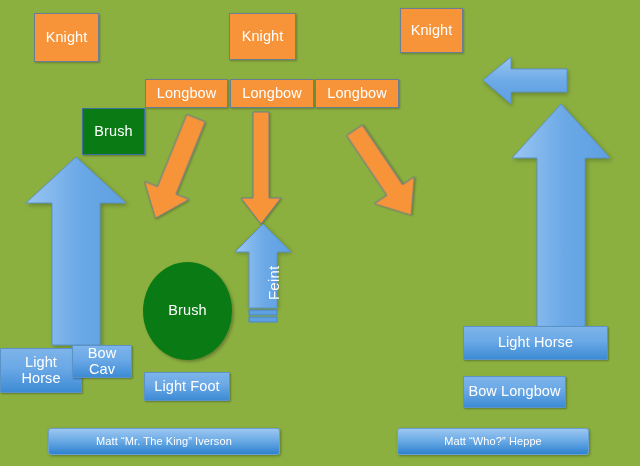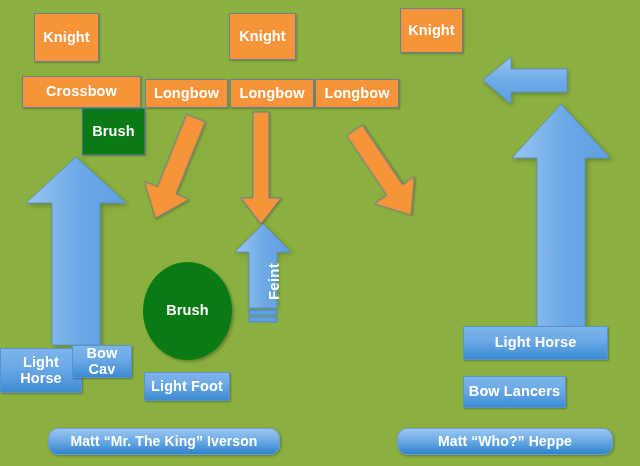--- a/index.html
+++ b/index.html
@@ -2,21 +2,20 @@
 <html><head>
 <meta charset="utf-8">
 <style>
   html,body{margin:0;padding:0;background:#fff;}
   #stage{
     position:relative;
     width:640px;height:466px;
     background:#8cb040;
     overflow:hidden;
     font-family:"Liberation Sans", sans-serif;
-    font-weight:bold;
     -webkit-font-smoothing:antialiased;
   }
 
   
   .box{
     position:absolute;
     box-sizing:border-box;
     display:flex;align-items:center;justify-content:center;
     text-align:center;
     color:#ffffff;
@@ -36,22 +35,22 @@
     background:linear-gradient(to bottom,#7db4ea 0%,#6aa8e6 45%,#3d8bd4 100%);
     border:1px solid #5b93c9;
     font-size:14.5px;
     border-radius:1px;
     box-shadow:1px 1px 2px rgba(0,0,0,.3);
   }
 
   .banner{
     background:linear-gradient(to bottom,#9cc6f0 0%,#72afe8 40%,#2f82cf 100%);
     border:1px solid #6aa0d2;
-    font-size:14px;
-    border-radius:10px;
+    font-size:11px;
+    border-radius:3px;
     box-shadow:1px 1px 3px rgba(0,0,0,.32);
   }
 
   .brush-rect{
     background:#0a7b14;
     border:1px solid #3d6f9e;
     font-size:14.5px;
     box-shadow:1px 1px 2px rgba(0,0,0,.3);
   }
 
@@ -80,21 +79,20 @@
 <body>
 
 <div id="stage">
 
   <div class="box orange" style="left:34px;top:13px;width:65px;height:49px;">Knight</div>
 
   <div class="box orange" style="left:229px;top:13px;width:67px;height:47px;">Knight</div>
 
   <div class="box orange" style="left:400px;top:8px;width:63px;height:45px;">Knight</div>
 
-  <div class="box orange" style="left:22px;top:76px;width:119px;height:32px;">Crossbow</div>
 
   <div class="box orange" style="left:145px;top:79px;width:83px;height:29px;">Longbow</div>
 
   <div class="box orange" style="left:230px;top:79px;width:84px;height:29px;">Longbow</div>
 
   <div class="box orange" style="left:315px;top:79px;width:84px;height:29px;">Longbow</div>
 
 
   <div class="box brush-rect" style="left:82px;top:108px;width:63px;height:47px;">Brush</div>
 
@@ -182,19 +180,19 @@
 Horse</div>
 
   <div class="box bluebox" style="left:72px;top:345px;width:60px;height:33px;">Bow
 Cav</div>
 
   <div class="box bluebox" style="left:144px;top:352px;width:86px;height:29px;margin-top:20px;">Light Foot</div>
 
 
   <div class="box bluebox" style="left:463px;top:326px;width:145px;height:34px;">Light Horse</div>
 
-  <div class="box bluebox" style="left:463px;top:376px;width:103px;height:32px;">Bow Lancers</div>
+  <div class="box bluebox" style="left:463px;top:376px;width:103px;height:32px;">Bow Longbow</div>
 
   <div class="box banner" style="left:48px;top:428px;width:232px;height:27px;">Matt “Mr. The King” Iverson</div>
 
-  <div class="box banner" style="left:397px;top:428px;width:216px;height:27px;">Matt “Who?” Heppe</div>
+  <div class="box banner" style="left:397px;top:428px;width:192px;height:27px;">Matt “Who?” Heppe</div>
 
 </div>
 
 </body></html>

